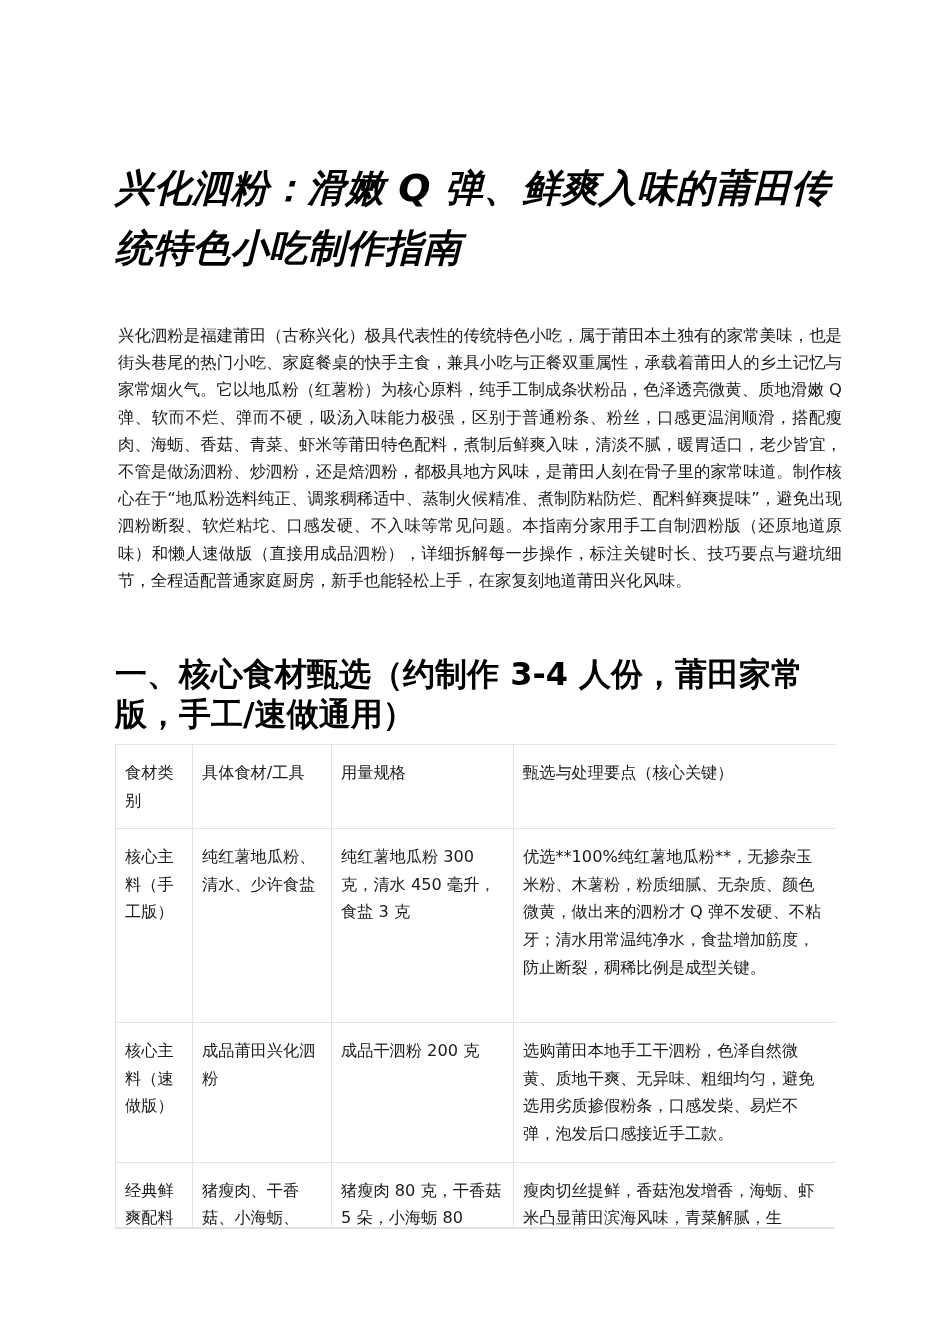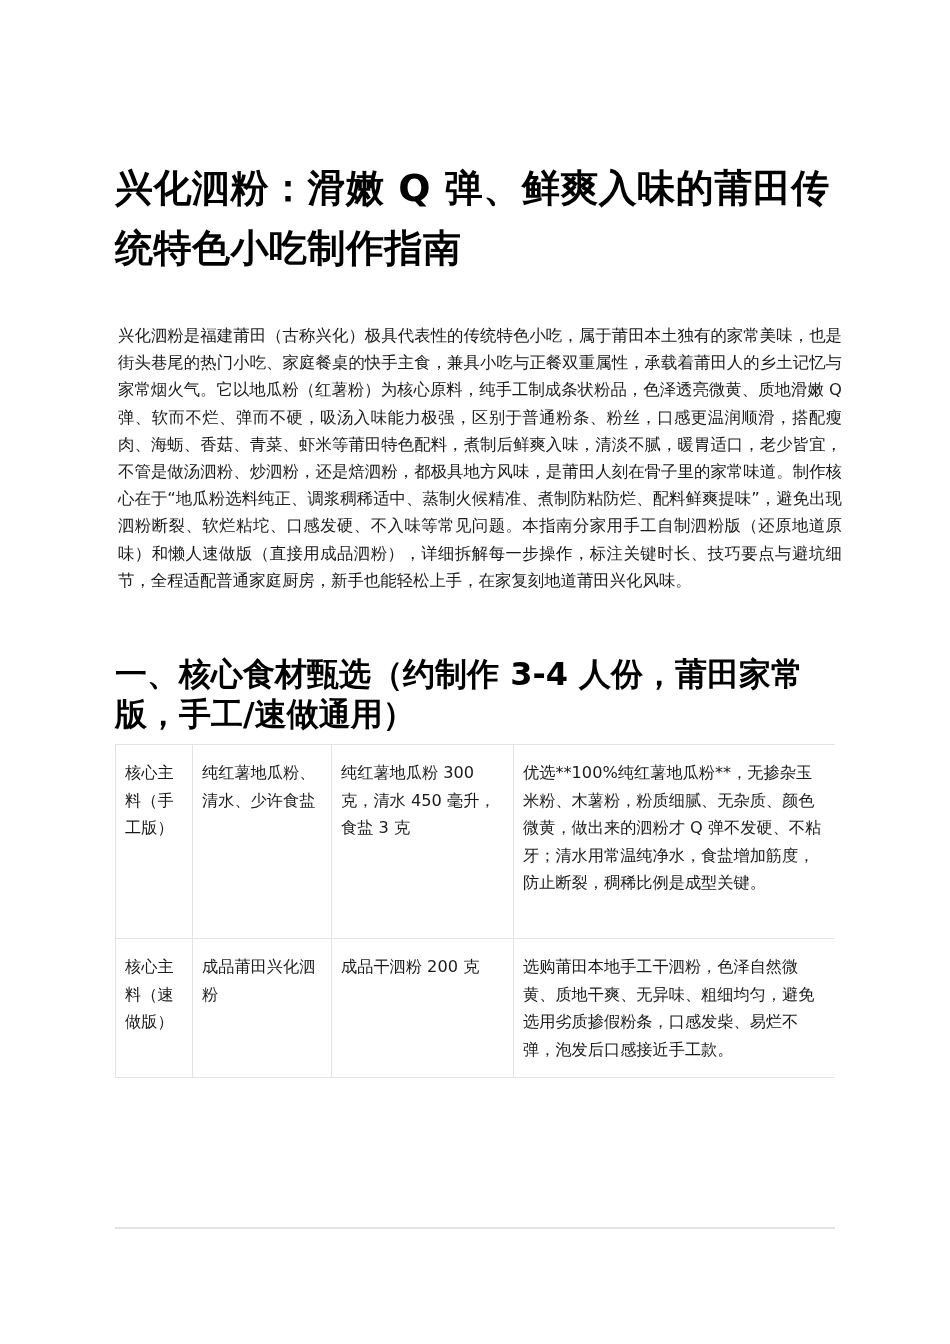--- a/index.html
+++ b/index.html
@@ -25,20 +25,21 @@
       position: absolute;
       top: 158px;
       left: 0;
       width: 730px;
       margin: 0;
       font-size: 38px;
       line-height: 60px;
       font-weight: bold;
       color: #000;
       letter-spacing: 0.5px;
+      font-style: italic;
     }
     .intro {
       position: absolute;
       top: 322px;
       left: 3px;
       width: 724px;
       margin: 0;
       font-size: 16.4px;
       line-height: 27.2px;
       color: #1a1a1a;
@@ -98,28 +99,40 @@
 
   <div class="table-wrap">
     <table>
       <colgroup>
         <col class="c1">
           <col class="c2">
           <col class="c3">
           <col class="c4">
       </colgroup>
       <tbody>
+          <tr class="header-row">
+        <td>食材类别</td>
+        <td>具体食材/工具</td>
+        <td>用量规格</td>
+        <td>甄选与处理要点（核心关键）</td>
+      </tr>
       <tr class="row-1">
         <td>核心主料（手工版）</td>
         <td>纯红薯地瓜粉、清水、少许食盐</td>
         <td>纯红薯地瓜粉 300 克，清水 450 毫升，食盐 3 克</td>
         <td>优选**100%纯红薯地瓜粉**，无掺杂玉米粉、木薯粉，粉质细腻、无杂质、颜色微黄，做出来的泗粉才 Q 弹不发硬、不粘牙；清水用常温纯净水，食盐增加筋度，防止断裂，稠稀比例是成型关键。</td>
       </tr>
       <tr class="row-2">
         <td>核心主料（速做版）</td>
         <td>成品莆田兴化泗粉</td>
         <td>成品干泗粉 200 克</td>
         <td>选购莆田本地手工干泗粉，色泽自然微黄、质地干爽、无异味、粗细均匀，避免选用劣质掺假粉条，口感发柴、易烂不弹，泡发后口感接近手工款。</td>
       </tr>
+      <tr class="row-3">
+        <td>经典鲜爽配料</td>
+        <td>猪瘦肉、干香菇、小海蛎、</td>
+        <td>猪瘦肉 80 克，干香菇 5 朵，小海蛎 80</td>
+        <td>瘦肉切丝提鲜，香菇泡发增香，海蛎、虾米凸显莆田滨海风味，青菜解腻，生</td>
+      </tr>
     </tbody>
       </table>
   </div>
 </div>
 
 </body></html>

